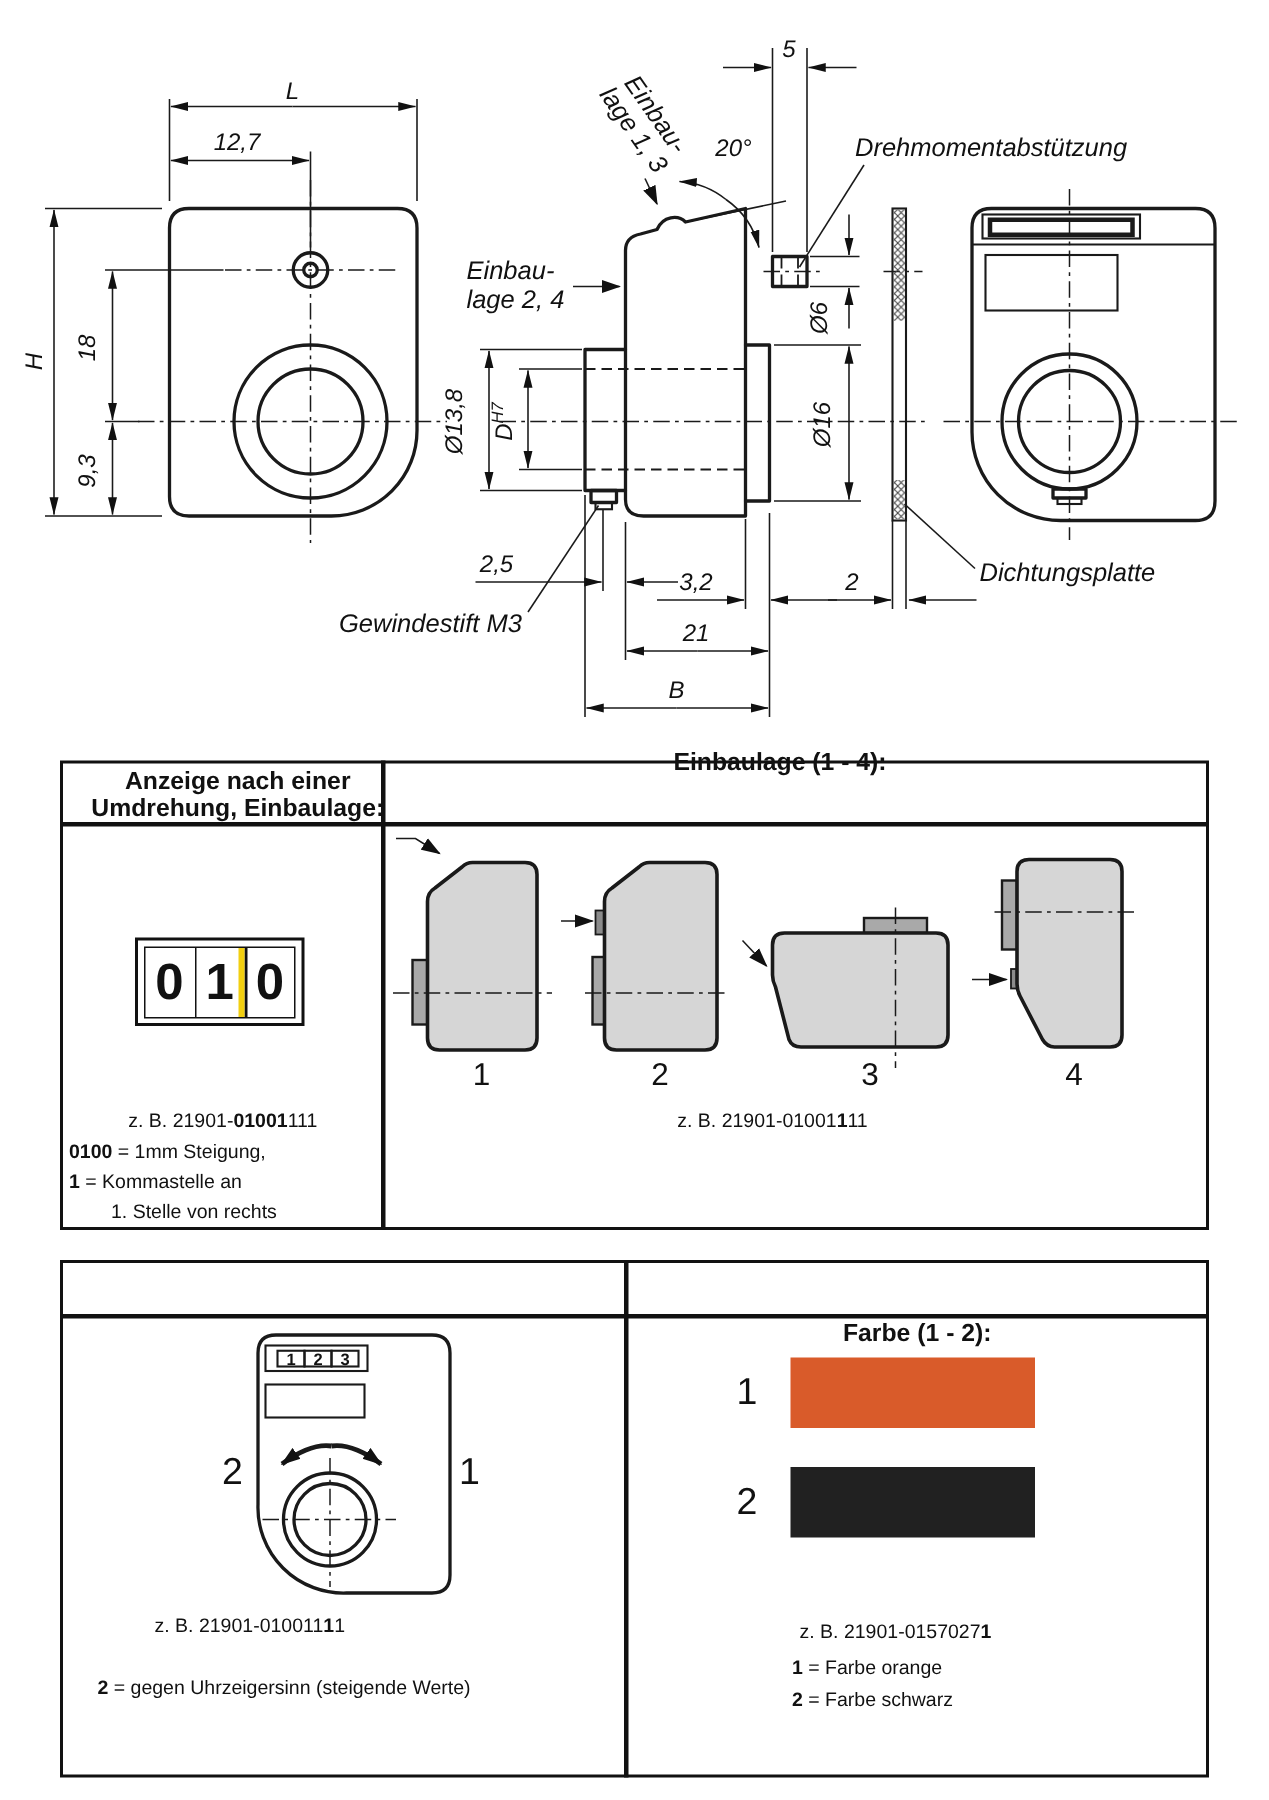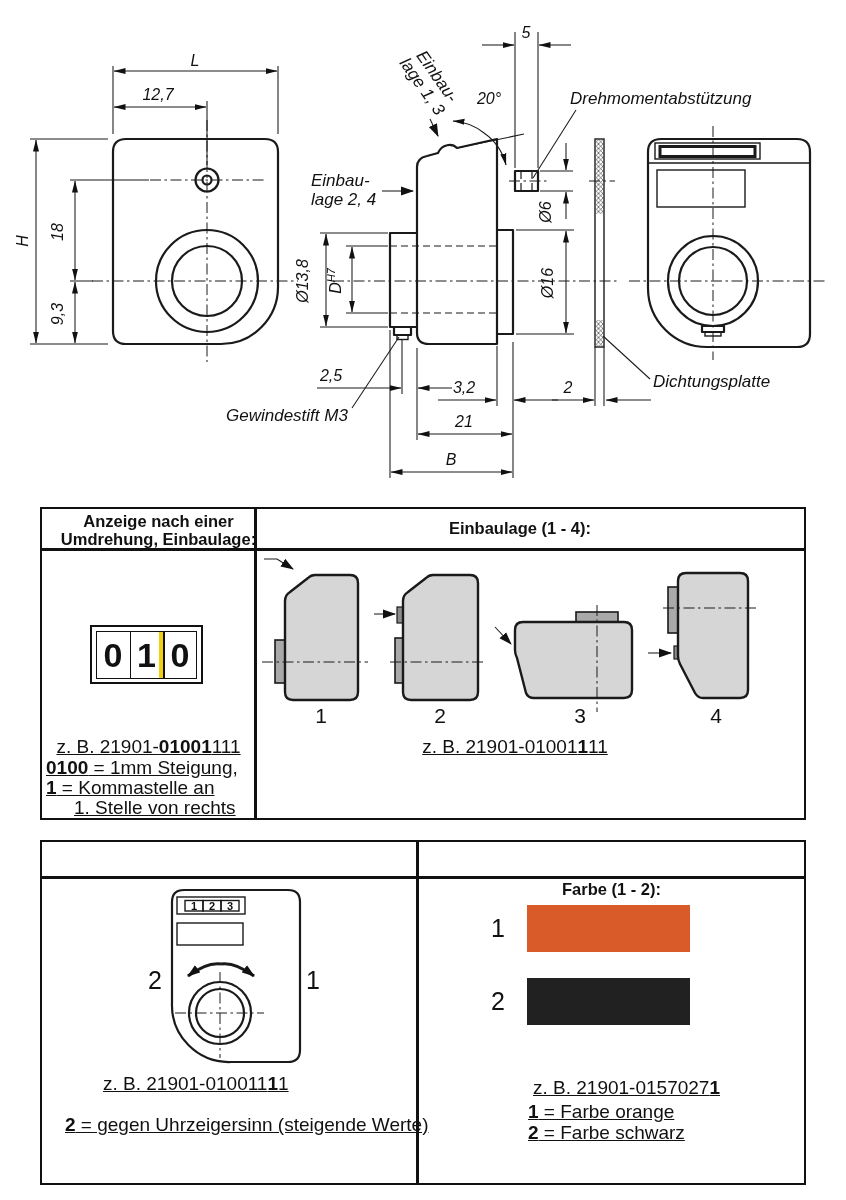--- a/index.html
+++ b/index.html
@@ -2,21 +2,21 @@
 <html><head>
 <meta charset="utf-8">
 <style>
   html,body{margin:0;padding:0;background:#fff;}
   .page{position:relative;width:846px;height:1200px;background:#fff;overflow:hidden;
         font-family:"Liberation Sans",sans-serif;color:#111;}
   .abs{position:absolute;}
   .bline{position:absolute;background:#111;}
   .frame{position:absolute;border:2.5px solid #111;box-sizing:border-box;}
   .hdr{font-weight:bold;font-size:16.5px;line-height:17.5px;text-align:center;white-space:nowrap;}
-  .t16{font-size:19px;line-height:19px;white-space:nowrap;text-decoration:underline;}
+  .t16{font-size:13px;line-height:19px;white-space:nowrap;}
   .ctr{text-align:center;}
   
   .ol{fill:none;stroke:#1a1a1a;stroke-width:2.2;stroke-linejoin:round;stroke-linecap:round;}
   .o3{fill:none;stroke:#1a1a1a;stroke-width:3;}
   .om{fill:none;stroke:#1a1a1a;stroke-width:1.4;}
   .th{fill:none;stroke:#1a1a1a;stroke-width:1.05;}
   .cl{fill:none;stroke:#1a1a1a;stroke-width:1;stroke-dasharray:11 3.5 2.5 3.5;}
   .hd{fill:none;stroke:#1a1a1a;stroke-width:1.2;stroke-dasharray:7 4;}
   .dt{font:italic 16px "Liberation Sans",sans-serif;fill:#111;}
   .at{font:italic 17px "Liberation Sans",sans-serif;fill:#111;}
@@ -172,21 +172,21 @@
   </svg>
 
   <div class="frame" style="left:40px;top:507px;width:766px;height:313px"></div>
   <div class="bline" style="left:254px;top:507px;width:2.5px;height:313px"></div>
   <div class="bline" style="left:40px;top:548px;width:766px;height:2.5px"></div>
 
   <div class="abs hdr" style="left:43px;top:513px;width:231px">
     <div>Anzeige nach einer</div>
     <div>Umdrehung, Einbaulage:</div>
   </div>
-  <div class="abs hdr" style="left:257px;top:520px;width:526px">Einbaulage (1 - 4):</div>
+  <div class="abs hdr" style="left:257px;top:500px;width:526px">Einbaulage (1 - 4):</div>
 
   <div class="abs" style="left:90px;top:625px;width:113px;height:59px;border:2.4px solid #111;box-sizing:border-box;background:#fff"></div>
   <div class="abs" style="left:96px;top:631px;width:101px;height:48px;border:1.4px solid #111;box-sizing:border-box"></div>
   <div class="cdigit" style="left:97px;top:632px;width:32px">0</div>
   <div class="cdigit" style="left:130px;top:632px;width:33px">1</div>
   <div class="cdigit" style="left:164px;top:632px;width:32px">0</div>
   <div class="bline" style="left:129.5px;top:632px;width:1.5px;height:46px"></div>
   <div class="bline" style="left:163px;top:632px;width:1.5px;height:46px"></div>
   <div class="abs" style="left: 158.5px; top: 632px; width: 4px; height: 46px; background: rgb(242, 207, 16);"></div>
 

